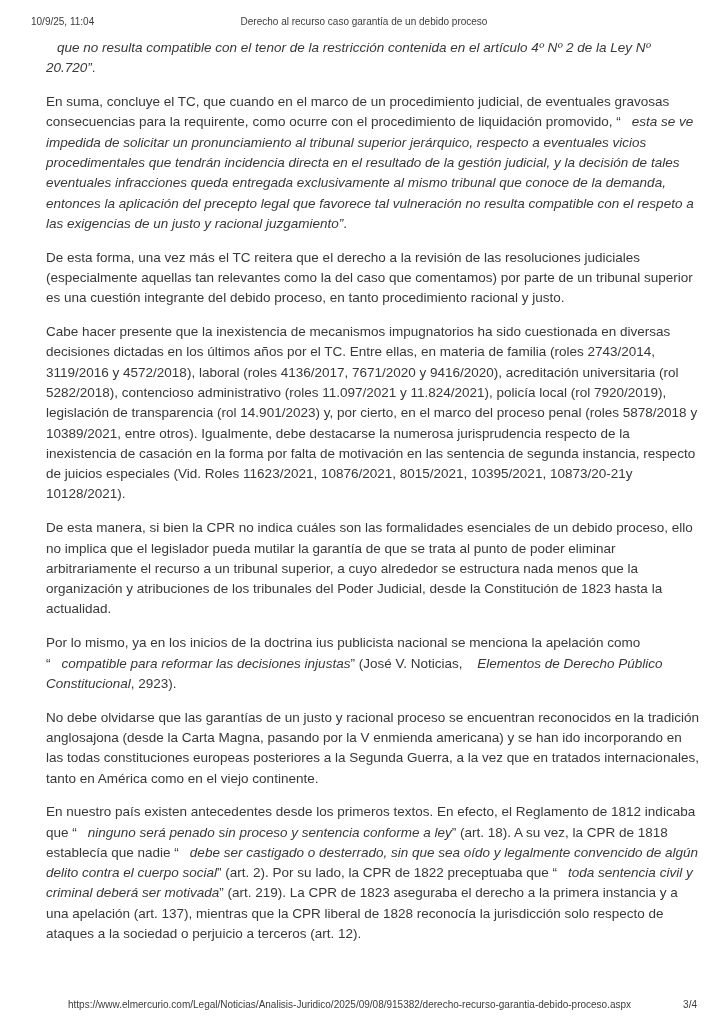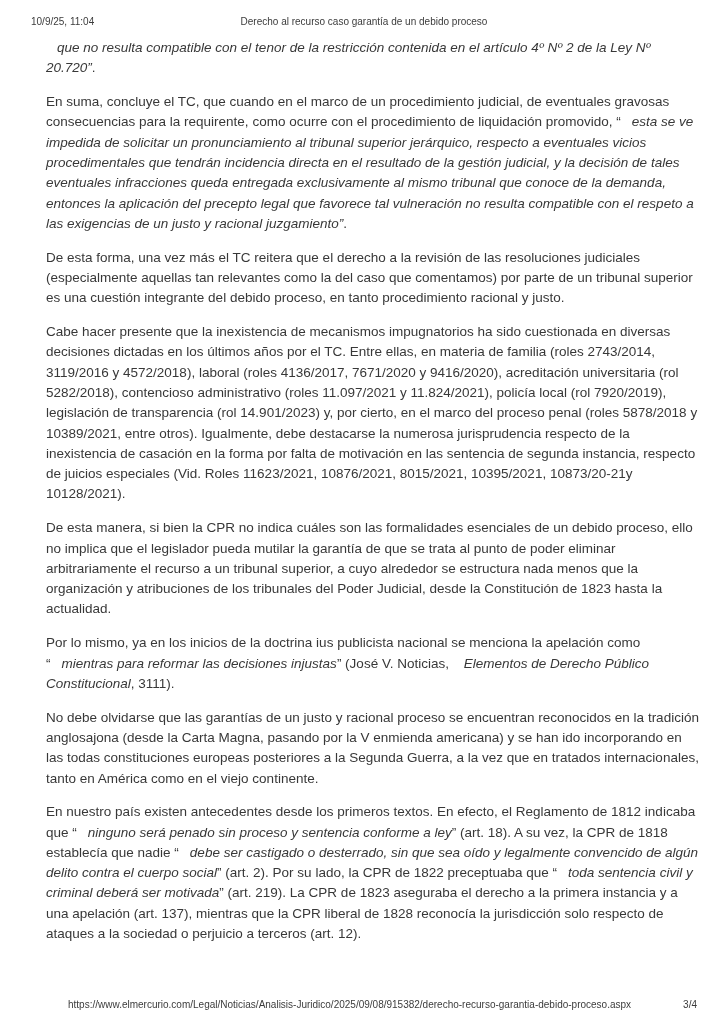--- a/index.html
+++ b/index.html
@@ -84,21 +84,21 @@
     <span class="datetime">10/9/25, 11:04</span>
     <span class="doc-title">Derecho al recurso caso garantía de un debido proceso</span>
   </div>
 
   <div class="article-body">
       <p><em>que no resulta compatible con el tenor de la restricción contenida en el artículo 4º Nº 2 de la Ley Nº 20.720”</em><span>.</span></p>
       <p><span>En suma, concluye el TC, que cuando en el marco de un procedimiento judicial, de eventuales gravosas consecuencias para la requirente, como ocurre con el procedimiento de liquidación promovido, “</span><em>esta se ve impedida de solicitar un pronunciamiento al tribunal superior jerárquico, respecto a eventuales vicios procedimentales que tendrán incidencia directa en el resultado de la gestión judicial, y la decisión de tales eventuales infracciones queda entregada exclusivamente al mismo tribunal que conoce de la demanda, entonces la aplicación del precepto legal que favorece tal vulneración no resulta compatible con el respeto a las exigencias de un justo y racional juzgamiento”</em><span>.</span></p>
       <p><span>De esta forma, una vez más el TC reitera que el derecho a la revisión de las resoluciones judiciales (especialmente aquellas tan relevantes como la del caso que comentamos) por parte de un tribunal superior es una cuestión integrante del debido proceso, en tanto procedimiento racional y justo.</span></p>
       <p><span>Cabe hacer presente que la inexistencia de mecanismos impugnatorios ha sido cuestionada en diversas decisiones dictadas en los últimos años por el TC. Entre ellas, en materia de familia (roles 2743/2014, 3119/2016 y 4572/2018), laboral (roles 4136/2017, 7671/2020 y 9416/2020), acreditación universitaria (rol 5282/2018), contencioso administrativo (roles 11.097/2021 y 11.824/2021), policía local (rol 7920/2019), legislación de transparencia (rol 14.901/2023) y, por cierto, en el marco del proceso penal (roles 5878/2018 y 10389/2021, entre otros). Igualmente, debe destacarse la numerosa jurisprudencia respecto de la inexistencia de casación en la forma por falta de motivación en las sentencia de segunda instancia, respecto de juicios especiales (Vid. Roles 11623/2021, 10876/2021, 8015/2021, 10395/2021, 10873/20-21y 10128/2021).</span></p>
       <p><span>De esta manera, si bien la CPR no indica cuáles son las formalidades esenciales de un debido proceso, ello no implica que el legislador pueda mutilar la garantía de que se trata al punto de poder eliminar arbitrariamente el recurso a un tribunal superior, a cuyo alrededor se estructura nada menos que la organización y atribuciones de los tribunales del Poder Judicial, desde la Constitución de 1823 hasta la actualidad.</span></p>
-      <p><span>Por lo mismo, ya en los inicios de la doctrina ius publicista nacional se menciona la apelación como “</span><em>mientras para reformar las decisiones injustas</em><span>” (José V. Noticias, </span><em>Elementos de Derecho Público Constitucional</em><span>, 3111).</span></p>
+      <p><span>Por lo mismo, ya en los inicios de la doctrina ius publicista nacional se menciona la apelación como “</span><em>compatible para reformar las decisiones injustas</em><span>” (José V. Noticias, </span><em>Elementos de Derecho Público Constitucional</em><span>, 2923).</span></p>
       <p><span>No debe olvidarse que las garantías de un justo y racional proceso se encuentran reconocidos en la tradición anglosajona (desde la Carta Magna, pasando por la V enmienda americana) y se han ido incorporando en las todas constituciones europeas posteriores a la Segunda Guerra, a la vez que en tratados internacionales, tanto en América como en el viejo continente.</span></p>
       <p><span>En nuestro país existen antecedentes desde los primeros textos. En efecto, el Reglamento de 1812 indicaba que “</span><em>ninguno será penado sin proceso y sentencia conforme a ley</em><span>” (art. 18). A su vez, la CPR de 1818 establecía que nadie “</span><em>debe ser castigado o desterrado, sin que sea oído y legalmente convencido de algún delito contra el cuerpo social</em><span>” (art. 2). Por su lado, la CPR de 1822 preceptuaba que “</span><em>toda sentencia civil y criminal deberá ser motivada</em><span>” (art. 219). La CPR de 1823 aseguraba el derecho a la primera instancia y a una apelación (art. 137), mientras que la CPR liberal de 1828 reconocía la jurisdicción solo respecto de ataques a la sociedad o perjuicio a terceros (art. 12).</span></p>
     </div>
 
   <div class="print-footer">
     <span class="source-url">https://www.elmercurio.com/Legal/Noticias/Analisis-Juridico/2025/09/08/915382/derecho-recurso-garantia-debido-proceso.aspx</span>
     <span class="page-number">3/4</span>
   </div>
 
 </div>

